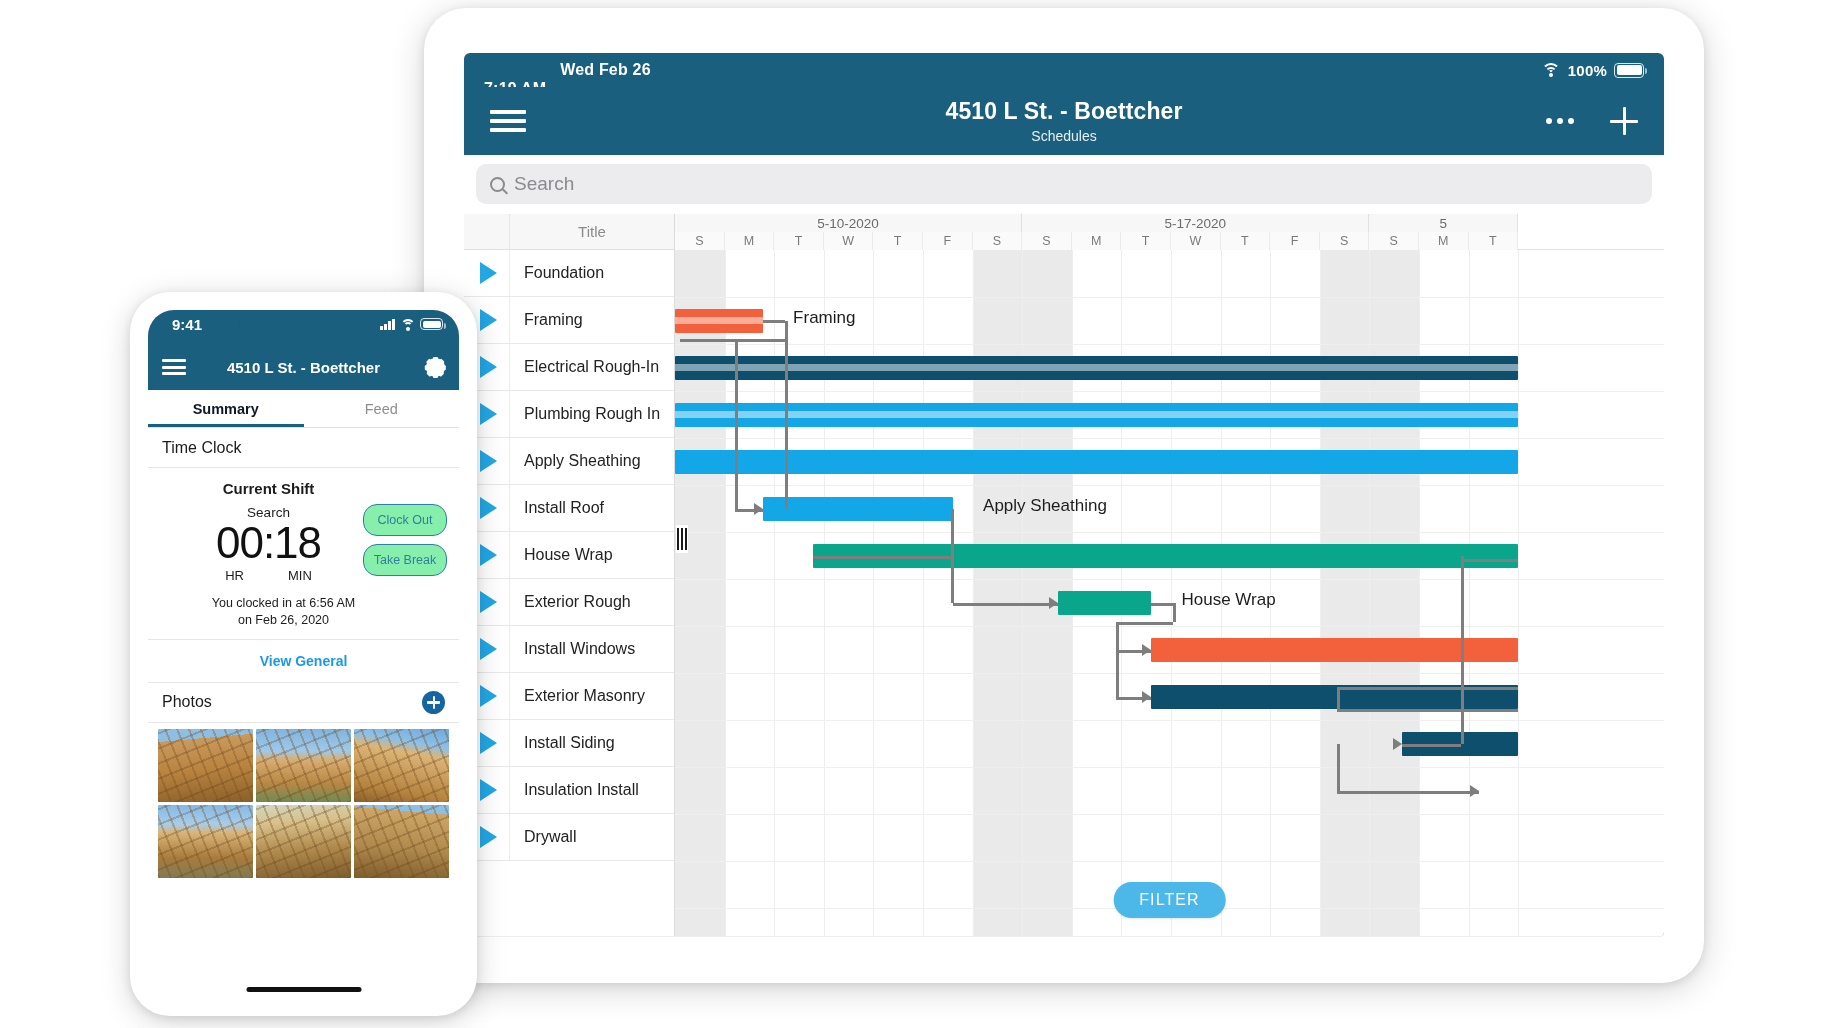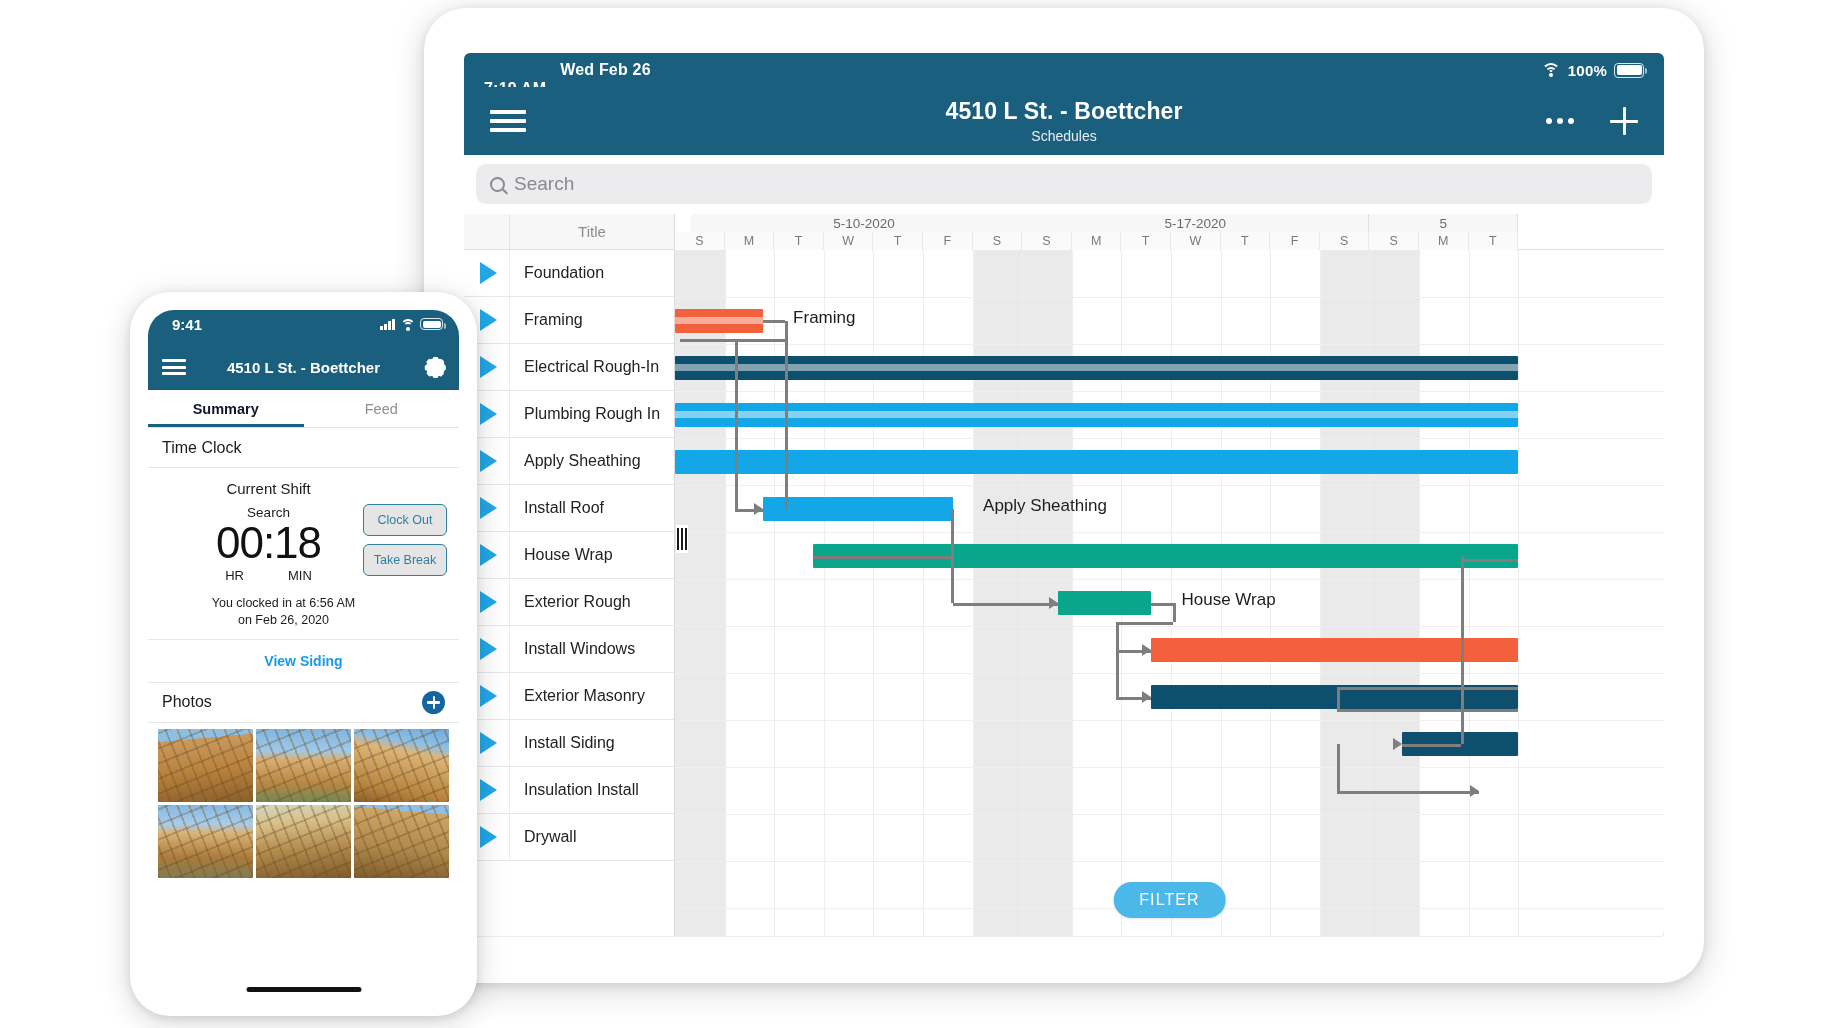--- a/index.html
+++ b/index.html
@@ -139,27 +139,27 @@
   .p-tab { flex:1; display:flex; align-items:center; justify-content:center; font-size: 14.5px; color:#8e8e8e;}
   .p-tab.active { color:#0f172a;font-weight:bold; }
   .p-tab.active::after { content:""; position:absolute; left:0; width:50%; bottom:0; height:3px; background:#1a5f7e;}
   .p-sec-head { height: 40px; display:flex; align-items:center; padding: 0 14px; font-size: 16px; color:#1c1c1c; border-bottom:1px solid #e6e6e6; background:#fff;}
   .p-sec-head.sp { justify-content:space-between;}
   .plus-circle { width: 23px; height: 23px; border-radius:50%; background:#1565a0; position:relative;}
   .plus-circle::before, .plus-circle::after { content:""; position:absolute; background:#fff; border-radius:1px;}
   .plus-circle::before { left:5px; right:5px; top: 10.5px; height: 2.5px;}
   .plus-circle::after { top:5px; bottom:5px; left: 10.5px; width: 2.5px;}
   .shift-card { padding: 12px 0 10px 0; background:#fff; position:relative;}
-  .shift-title { text-align:center; font-size: 15px; color:#1c1c1c; margin-bottom: 8px; padding-right: 70px;}
+  .shift-title { text-align:center; font-size: 15px; color:#1c1c1c; margin-bottom: 8px; padding-right: 70px; font-weight: bold;}
   .shift-gen { text-align:center; font-size: 13.5px; color:#1c1c1c; padding-right: 70px;}
   .clock-big { text-align:center; font-size: 44px; font-weight: 300; color:#111; line-height: 1.05; padding-right: 70px; letter-spacing:-1px;}
   .hrmin { display:flex; justify-content:center; gap: 44px; font-size: 13px; color:#1c1c1c; padding-right: 70px; margin-top: 2px;}
   .clocked { text-align:center; font-size: 12.5px; color:#1c1c1c; margin-top: 12px; line-height:1.35; padding-right: 40px;}
   .shift-btns { position:absolute; right: 12px; top: 36px; display:flex; flex-direction:column; gap: 8px;}
-  .ob { border: 1px solid #2f7fa0; color:#2f7fa0; border-radius: 6px; font-size: 12.5px; padding: 8px 9px; background:#e5e5e5; text-align:center; min-width: 84px;}
+  .ob { border: 1px solid #2f7fa0; color:#2f7fa0; border-radius: 14px; font-size: 12.5px; padding: 8px 9px; background:#86efac; text-align:center; min-width: 84px;}
   .view-shifts { text-align:center; color:#1a9ae4; font-size: 14px; font-weight:bold; padding: 13px 0; border-top:1px solid #e6e6e6; border-bottom:1px solid #e6e6e6; background:#fff;}
   .photo-grid { display:grid; grid-template-columns: repeat(3, 1fr); gap: 3px; padding: 6px 10px;}
   .ph { height: 73px; border-radius:1px; position:relative; overflow:hidden;}
   .home-ind { position:absolute; bottom: 6px; left:50%; transform:translateX(-50%); width: 115px; height: 5px; background:#111; border-radius: 3px;}
 </style>
 </head>
 <body>
 
 <div id="stage">
 
@@ -293,21 +293,21 @@
                 <div class="tri-cell">
                   <span class="tri"></span>
                 </div>
                 <div class="name-cell">Drywall</div>
               </div>
             </div>
         </div>
 
         <div class="g-right">
           <div class="g-head2" id="timeline-head">
-              <div class="wk" style="left: 16px; width: 347.2px;">5-10-2020</div>
+              <div class="wk" style="left: 0px; width: 347.2px;">5-10-2020</div>
               <div class="dayh" style="left: 0px; width: 49.6px;">S</div>
               <div class="dayh" style="left: 49.6px; width: 49.6px;">M</div>
               <div class="dayh" style="left: 99.2px; width: 49.6px;">T</div>
               <div class="dayh" style="left: 148.8px; width: 49.6px;">W</div>
               <div class="dayh" style="left: 198.4px; width: 49.6px;">T</div>
               <div class="dayh" style="left: 248px; width: 49.6px;">F</div>
               <div class="dayh" style="left: 297.6px; width: 49.6px;">S</div>
               <div class="wk" style="left: 347.2px; width: 347.2px;">5-17-2020</div>
               <div class="dayh" style="left: 347.2px; width: 49.6px;">S</div>
               <div class="dayh" style="left: 396.8px; width: 49.6px;">M</div>
@@ -485,21 +485,21 @@
         <div class="clocked">
           <div>You clocked in at 6:56 AM</div>
           <div>on Feb 26, 2020</div>
         </div>
         <div class="shift-btns">
           <div class="ob">Clock Out</div>
           <div class="ob">Take Break</div>
         </div>
       </div>
 
-      <div class="view-shifts">View Siding</div>
+      <div class="view-shifts">View General</div>
 
       <div class="p-sec-head sp">
         <span>Photos</span>
         <span class="plus-circle"></span>
       </div>
 
       <div class="photo-grid" id="photo-grid">
           <div class="ph" style="background: linear-gradient(175deg, rgb(143, 191, 224) 0%, rgb(143, 191, 224) 16%, rgb(201, 154, 94) 16%, rgb(185, 131, 63) 55%, rgb(138, 95, 42) 100%);">
             <div style="position: absolute; inset: 0px; background: repeating-linear-gradient(68deg, rgba(120, 78, 32, 0.34) 0px, rgba(120, 78, 32, 0.34) 2px, rgba(255, 255, 255, 0) 2px, rgba(255, 255, 255, 0) 11px), repeating-linear-gradient(-22deg, rgba(90, 58, 22, 0.26) 0px, rgba(90, 58, 22, 0.26) 2px, rgba(255, 255, 255, 0) 2px, rgba(255, 255, 255, 0) 14px);"></div>
           </div>

